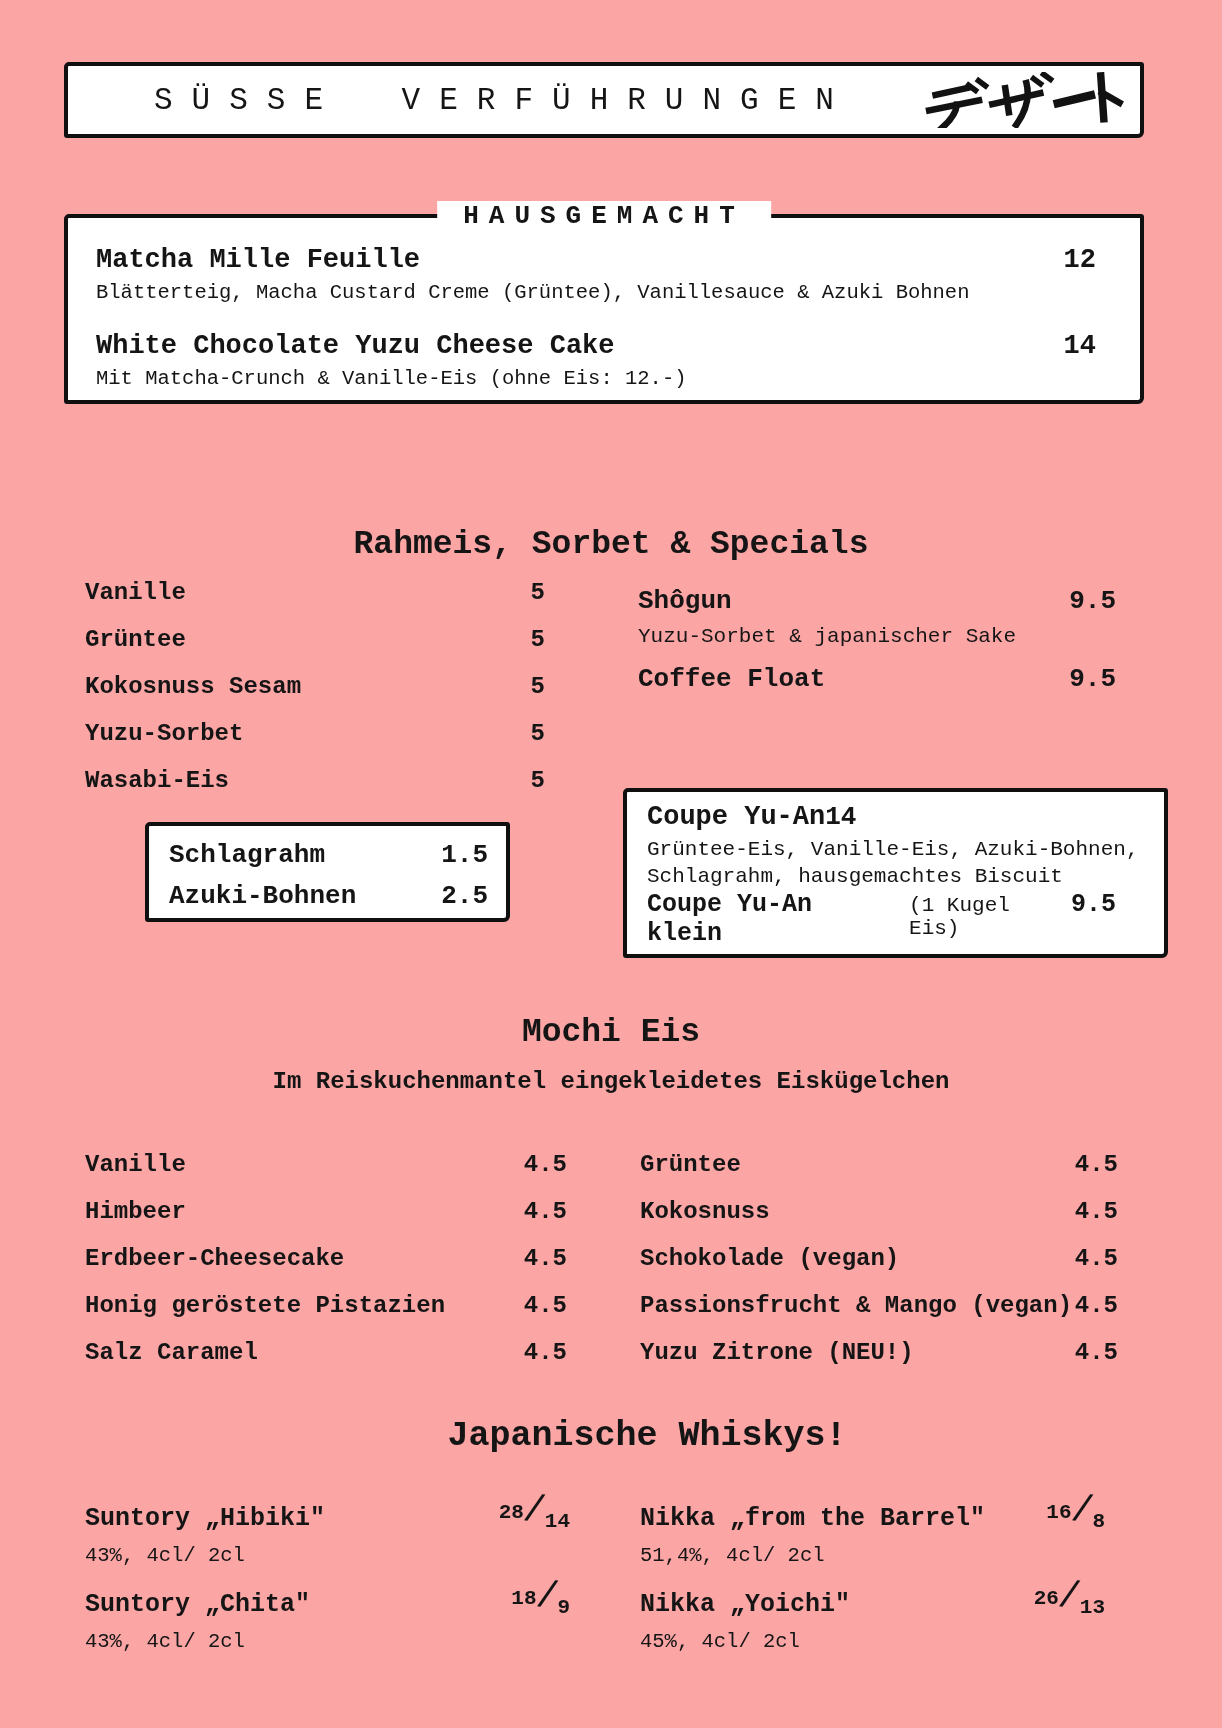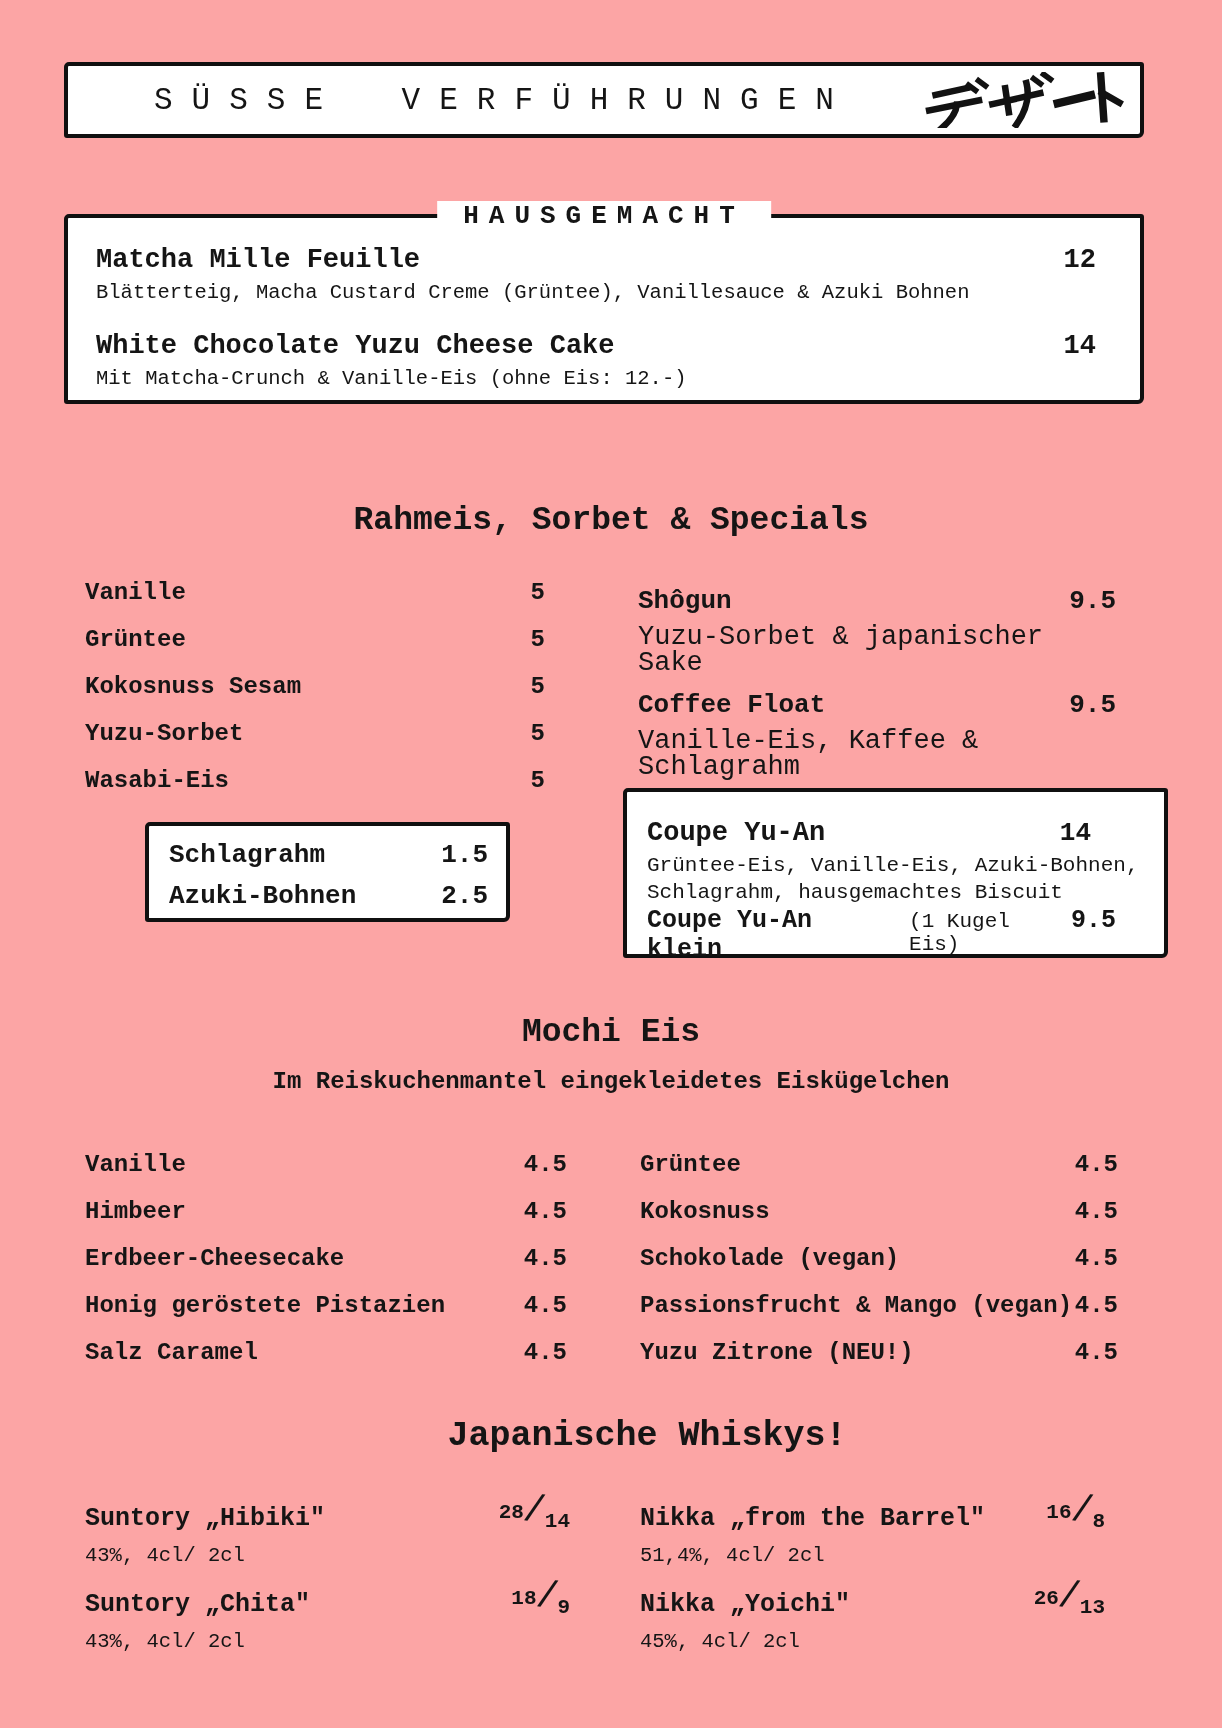--- a/index.html
+++ b/index.html
@@ -52,21 +52,21 @@
   .hg-name { font-size: 27px; font-weight: 700; line-height: 32px; }
   .hg-price { font-size: 27px; font-weight: 700; }
   .hg-desc { font-size: 20.5px; line-height: 30px; margin-top: 2px; }
   .hg-item + .hg-item { margin-top: 22px; }
 
   
   .section-title {
     position: absolute; left: 0; width: 100%;
     text-align: center; font-weight: 700;
   }
-  .rahmeis-title { top: 502px; font-size: 33px; }
+  .rahmeis-title { top: 526px; font-size: 33px; }
   .mochi-title   { top: 1014px; font-size: 33px; }
   .mochi-sub     { top: 1068px; font-size: 24px; }
   .whisky-title  { top: 1416px; font-size: 35px; padding-left: 36px; }
 
   
   .cols { position: absolute; display: flex; }
   .rahmeis-cols { top: 578px; left: 85px; gap: 93px; }
   .mochi-cols   { top: 1150px; left: 85px; gap: 73px; }
   .whisky-cols  { top: 1502px; left: 85px; gap: 70px; }
 
@@ -78,39 +78,39 @@
     height: 47px;
     font-size: 24px; font-weight: 700; line-height: 30px;
     white-space: nowrap;
   }
 
   .specials-col { width: 478px; margin-top: 6px; }
   .sp-item + .sp-item { margin-top: 12px; }
   .sp-row { display: flex; justify-content: space-between; align-items: baseline; }
   .sp-name { font-size: 26px; font-weight: 700; line-height: 34px; }
   .sp-price { font-size: 26px; font-weight: 700; }
-  .sp-desc { font-size: 27px; line-height: 26px; margin-top: 6px; }
+  .sp-desc { font-size: 21px; line-height: 26px; margin-top: 6px; }
 
   
   .extras-box {
     position: absolute; left: 145px; top: 822px;
     width: 365px; height: 100px;
     padding: 9px 18px 0 20px;
   }
   .ex-row {
     display: flex; justify-content: space-between;
     font-size: 26px; font-weight: 700; line-height: 41px;
   }
 
   .coupe-box {
     position: absolute; left: 623px; top: 788px;
     width: 545px; height: 170px;
     padding: 8px 20px 0 20px;
   }
-  .coupe-row { display: flex; justify-content: space-between; align-items: baseline; padding-right: 53px; margin-top: 16px; }
+  .coupe-row { display: flex; align-items: baseline; padding-right: 53px; }
   .coupe-name { font-size: 27px; font-weight: 700; line-height: 34px; }
   .coupe-price { font-size: 26px; font-weight: 700; }
   .coupe-desc { font-size: 21px; line-height: 27px; margin-top: 2px; }
   .klein-row { display: flex; align-items: baseline; padding-right: 28px; }
   .klein-name { font-size: 25px; font-weight: 700; }
   .klein-note { font-size: 21px; margin-left: 10px; }
   .klein-price { font-size: 25px; font-weight: 700; margin-left: auto; }
 
   
   .whisky-col-l { width: 485px; }
@@ -214,21 +214,20 @@
           <span class="sp-name">Shôgun</span>
           <span class="sp-price">9.5</span>
         </div>
         <div class="sp-desc">Yuzu-Sorbet &amp; japanischer Sake</div>
       </div>
       <div class="sp-item">
         <div class="sp-row">
           <span class="sp-name">Coffee Float</span>
           <span class="sp-price">9.5</span>
         </div>
-        <div class="sp-desc">Vanille-Eis, Kaffee &amp; Schlagrahm</div>
       </div>
     </div>
   </div>
 
   <div class="box extras-box">
     <div class="ex-row">
       <span>Schlagrahm</span>
       <span>1.5</span>
     </div>
     <div class="ex-row">

